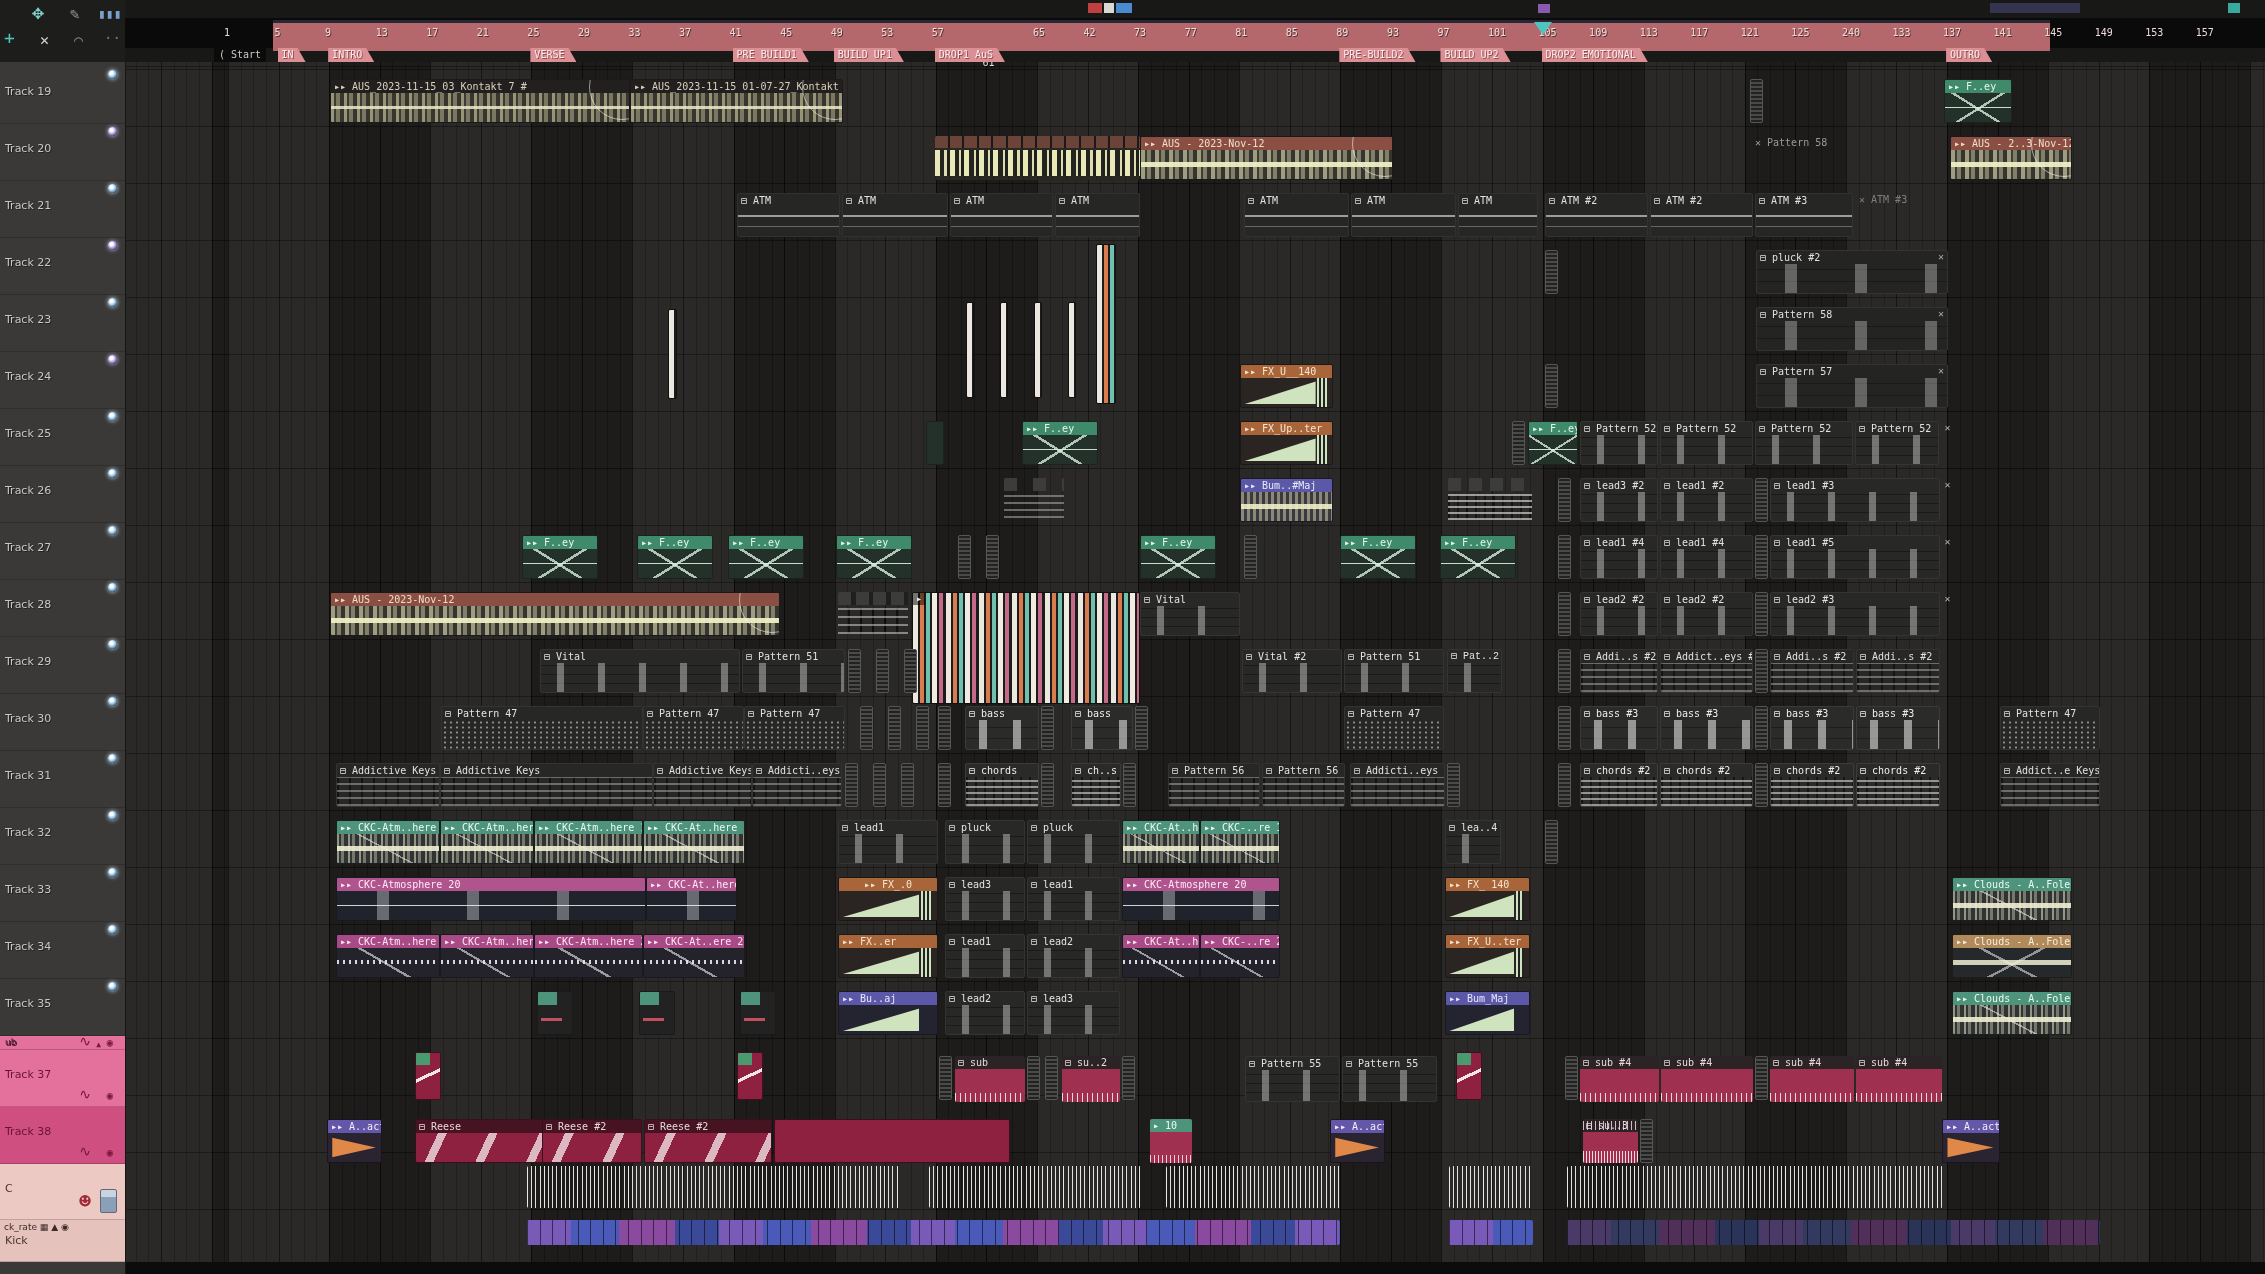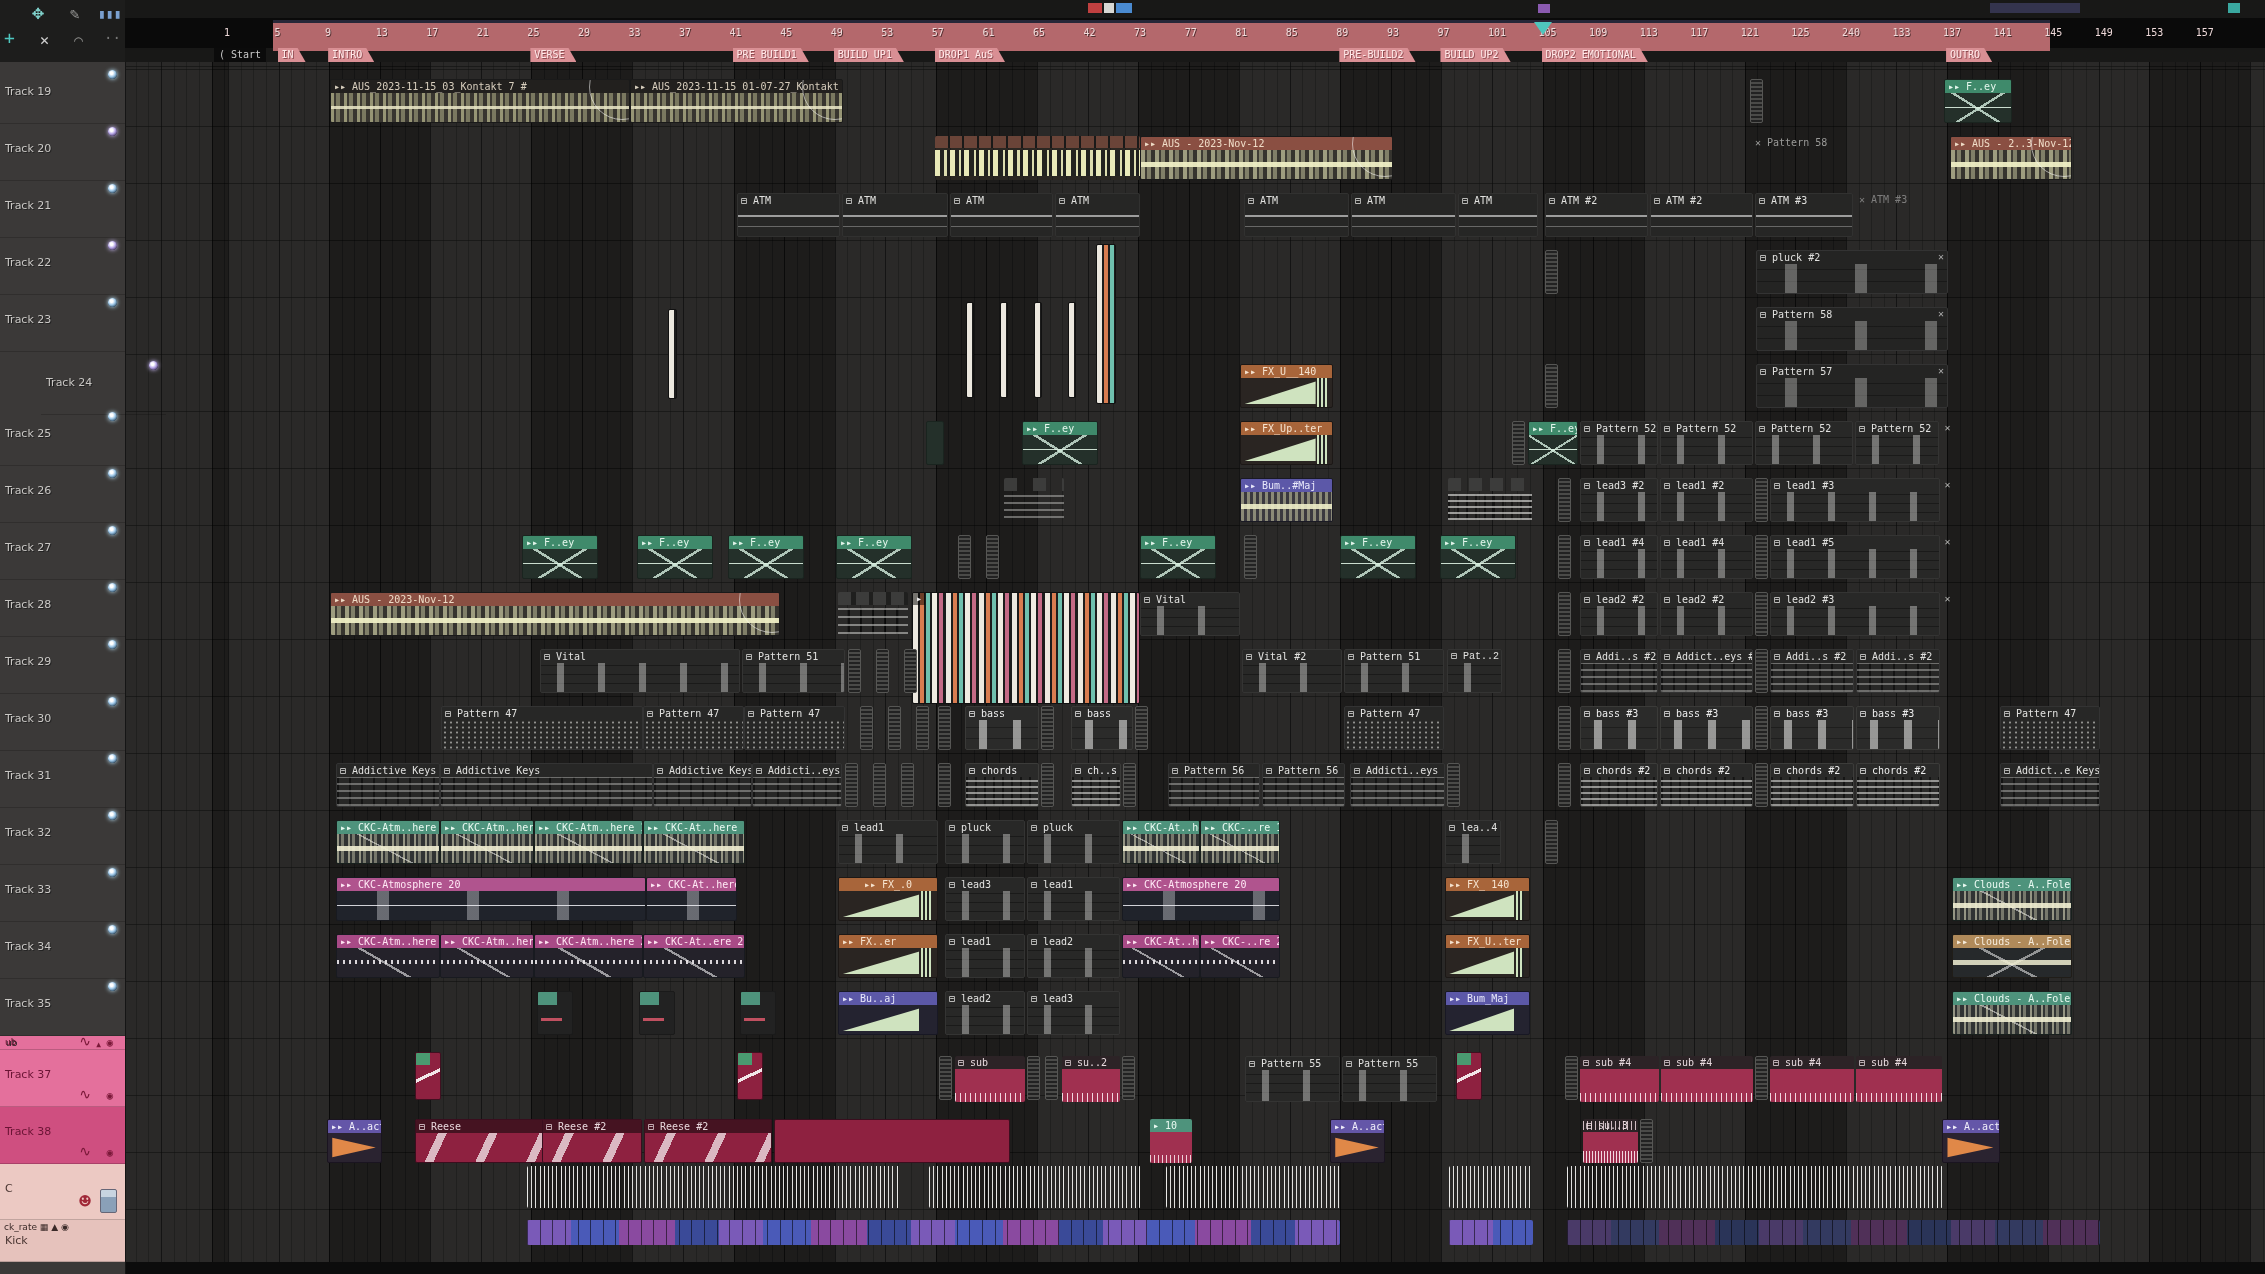--- a/index.html
+++ b/index.html
@@ -199,21 +199,21 @@
       <span class="barnum" style="left: 351.8px;">21</span>
       <span class="barnum" style="left: 402.36px;">25</span>
       <span class="barnum" style="left: 452.92px;">29</span>
       <span class="barnum" style="left: 503.48px;">33</span>
       <span class="barnum" style="left: 554.04px;">37</span>
       <span class="barnum" style="left: 604.6px;">41</span>
       <span class="barnum" style="left: 655.16px;">45</span>
       <span class="barnum" style="left: 705.72px;">49</span>
       <span class="barnum" style="left: 756.28px;">53</span>
       <span class="barnum" style="left: 806.84px;">57</span>
-      <span class="barnum" style="left: 857.4px;">61</span>
+      <span class="barnum" style="left: 857.4px; margin-top: 30px;">61</span>
       <span class="barnum" style="left: 907.96px;">65</span>
       <span class="barnum" style="left: 958.52px;">42</span>
       <span class="barnum" style="left: 1009.08px;">73</span>
       <span class="barnum" style="left: 1059.64px;">77</span>
       <span class="barnum" style="left: 1110.2px;">81</span>
       <span class="barnum" style="left: 1160.76px;">85</span>
       <span class="barnum" style="left: 1211.32px;">89</span>
       <span class="barnum" style="left: 1261.88px;">93</span>
       <span class="barnum" style="left: 1312.44px;">97</span>
       <span class="barnum" style="left: 1363px;">101</span>
@@ -864,21 +864,21 @@
         <span class="led blue"></span>
       </div>
       <div class="trow" style="top: 176px; height: 57px;">
         <span class="tname">Track 22</span>
         <span class="led purple"></span>
       </div>
       <div class="trow" style="top: 233px; height: 57px;">
         <span class="tname">Track 23</span>
         <span class="led blue"></span>
       </div>
-      <div class="trow" style="top: 296px; height: 57px; margin-left: 41px;">
+      <div class="trow" style="top: 290px; height: 57px;">
         <span class="tname">Track 24</span>
         <span class="led purple"></span>
       </div>
       <div class="trow" style="top: 347px; height: 57px;">
         <span class="tname">Track 25</span>
         <span class="led blue"></span>
       </div>
       <div class="trow" style="top: 404px; height: 57px;">
         <span class="tname">Track 26</span>
         <span class="led blue"></span>

